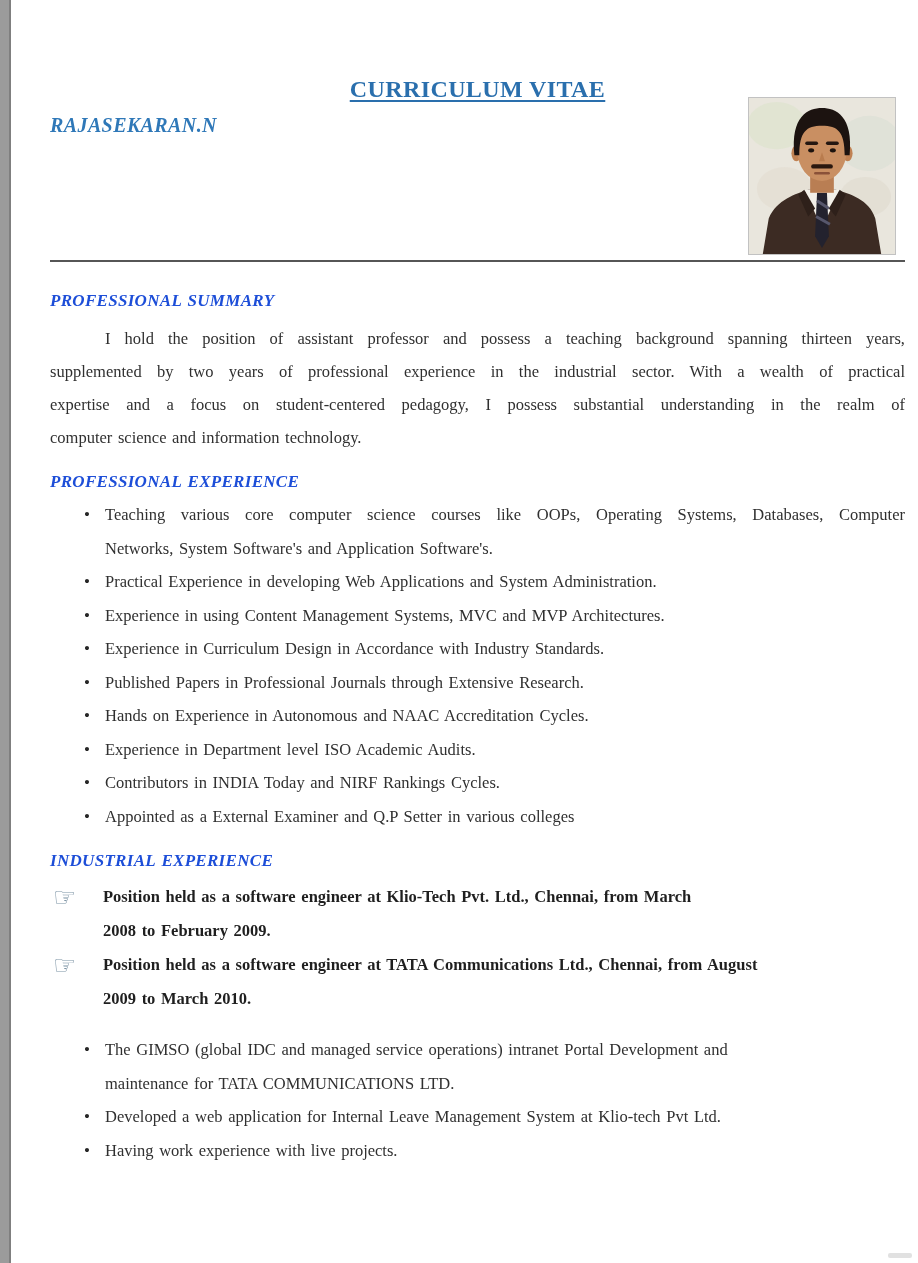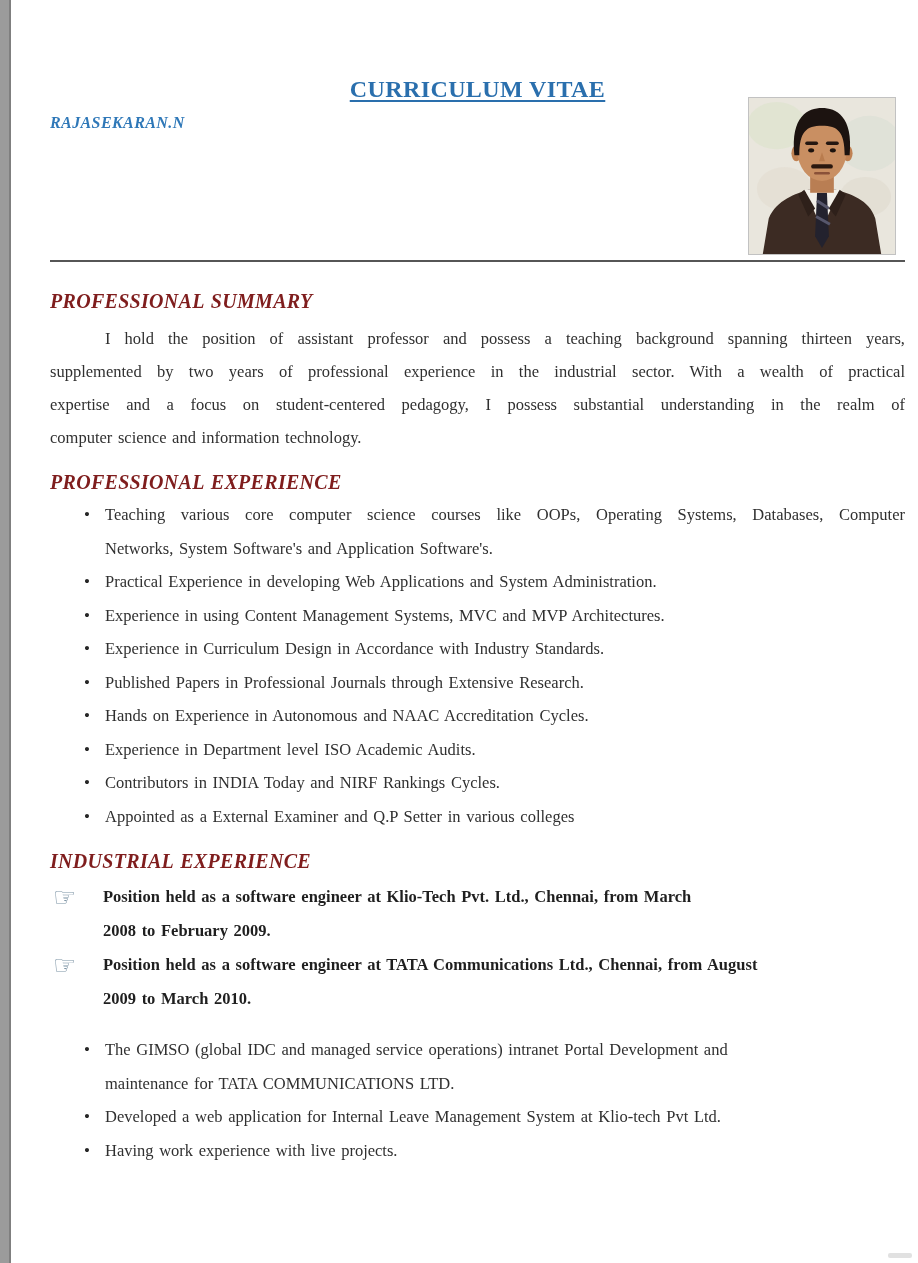--- a/index.html
+++ b/index.html
@@ -15,36 +15,36 @@
   }
   .title{
     position:absolute;top:76px;left:50px;right:13px;text-align:center;
   }
   .title-text{
     color:#2a6fad;font-weight:bold;font-size:24px;letter-spacing:.4px;
     text-decoration:underline;text-decoration-thickness:2px;text-underline-offset:3px;
   }
   .name{
     position:absolute;top:114px;left:50px;
-    color:#2f78b8;font-weight:bold;font-style:italic;font-size:16px;letter-spacing:.4px;
+    color:#2f78b8;font-weight:bold;font-style:italic;font-size:20px;letter-spacing:.4px;
   }
   .photo{
     position:absolute;top:97px;left:748px;width:148px;height:158px;
     border:1px solid #c2c2c2;box-sizing:border-box;overflow:hidden;background:#e9e6dd;
   }
   .rule{
     position:absolute;top:260px;left:50px;right:13px;height:2px;background:#565656;
   }
   .main{
     position:absolute;top:286px;left:50px;width:855px;
     font-size:16.5px;word-spacing:1.5px;
   }
   h2.heading{
-    margin:0;padding:0;font-size:20px;line-height:22px;
-    color:#7f1d1d;font-style:italic;font-weight:bold;letter-spacing:.3px;
+    margin:0;padding:0;font-size:17px;line-height:22px;
+    color:#1d4ed8;font-style:italic;font-weight:bold;letter-spacing:.3px;
   }
   h2.h1x{margin-top:4px;}
   h2.h2x{margin-top:17px;}
   h2.h3x{margin-top:17px;}
   .jline{display:block;text-align:justify;text-align-last:justify;}
   .lline{display:block;}
   .summary{margin:10px 0 0 0;line-height:33px;font-family:Liberation Serif, serif;}
   .summary .indent{padding-left:55px;}
   .pointer-justified{margin-top:9px;line-height:34px;font-weight:bold;color:#1f1f1f;}
   .hand-icon{

